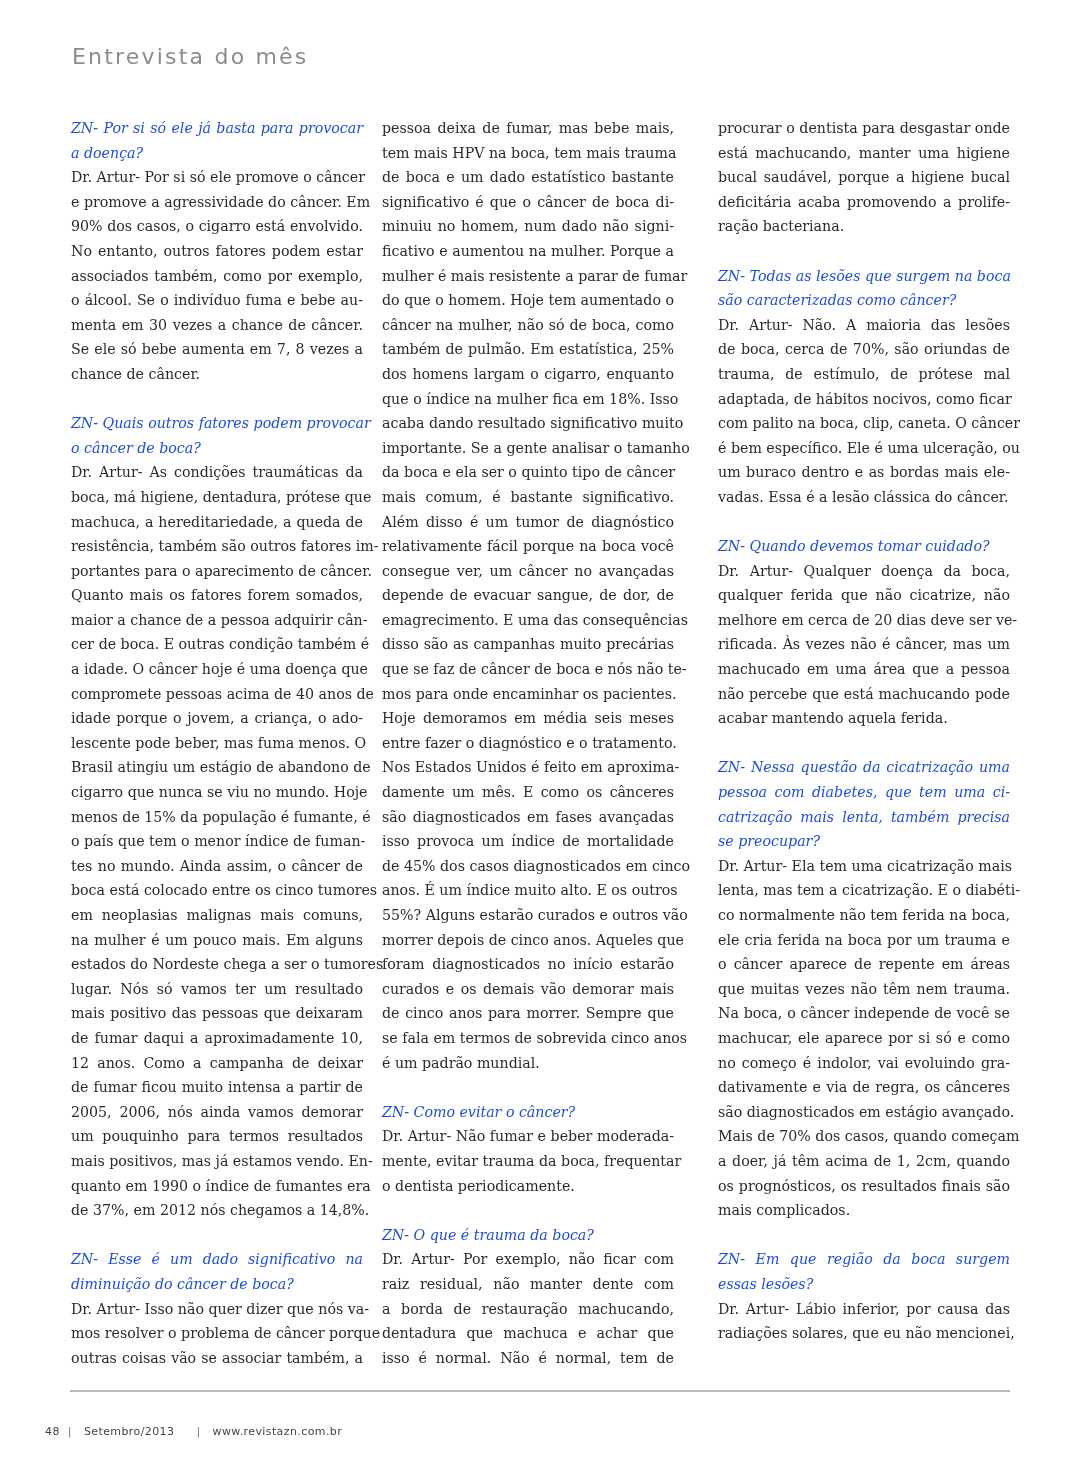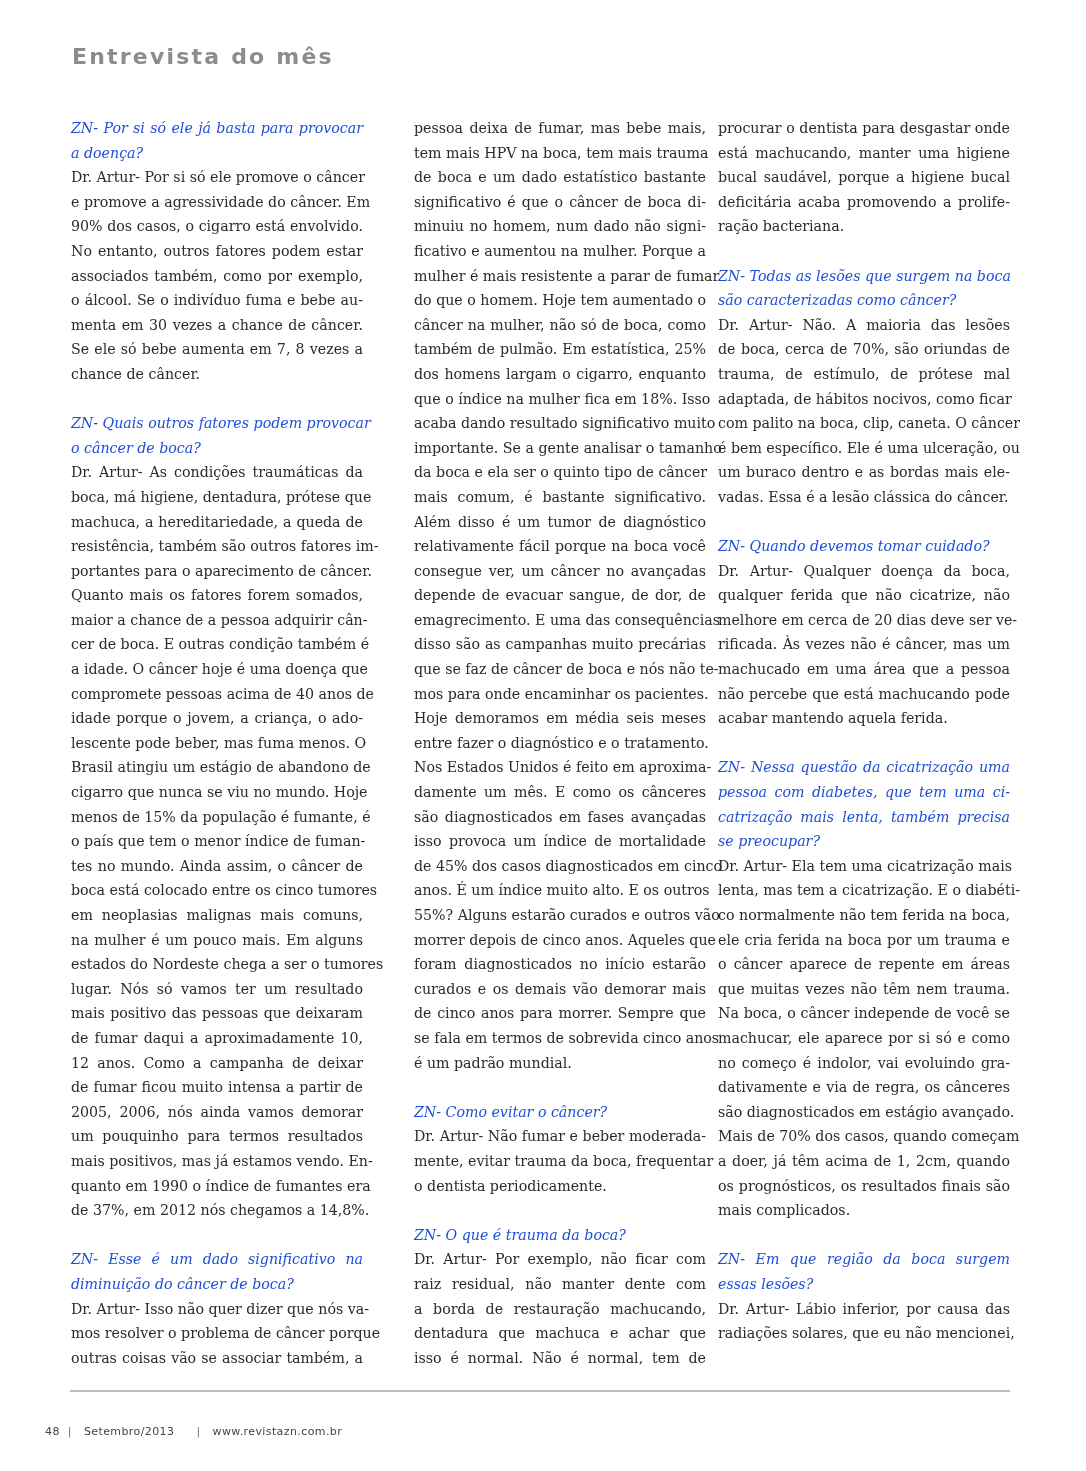--- a/index.html
+++ b/index.html
@@ -1,29 +1,29 @@
 <!DOCTYPE html>
 <html><head>
   <meta charset="utf-8">
   <style>
     html, body { margin: 0; padding: 0; background: #ffffff; }
     body { width: 1086px; height: 1471px; position: relative; overflow: hidden; }
     .header-title {
       position: absolute; left: 72px; top: 44px;
       font-family: "DejaVu Sans", sans-serif;
       font-size: 22px; letter-spacing: 2.2px; color: #8c8c8c;
-      font-weight: bold;
+      font-weight: normal;
     }
     .column {
       position: absolute; top: 116px; width: 292px;
       font-family: "DejaVu Serif", serif;
       font-size: 14.2px; color: #2a2a2a;
     }
     .col-1 { left: 71px; }
-    .col-2 { left: 414px; }
+    .col-2 { left: 382px; }
     .col-3 { left: 718px; }
     .line {
       height: 24.6px; line-height: 24.6px;
       white-space: nowrap; text-align: justify; text-align-last: justify;
       overflow: visible;
     }
     .line.last { text-align-last: left; }
     .q .line { font-style: italic; color: #1d4ed8; }
     .gap { height: 24.6px; }
     .footer-rule {

